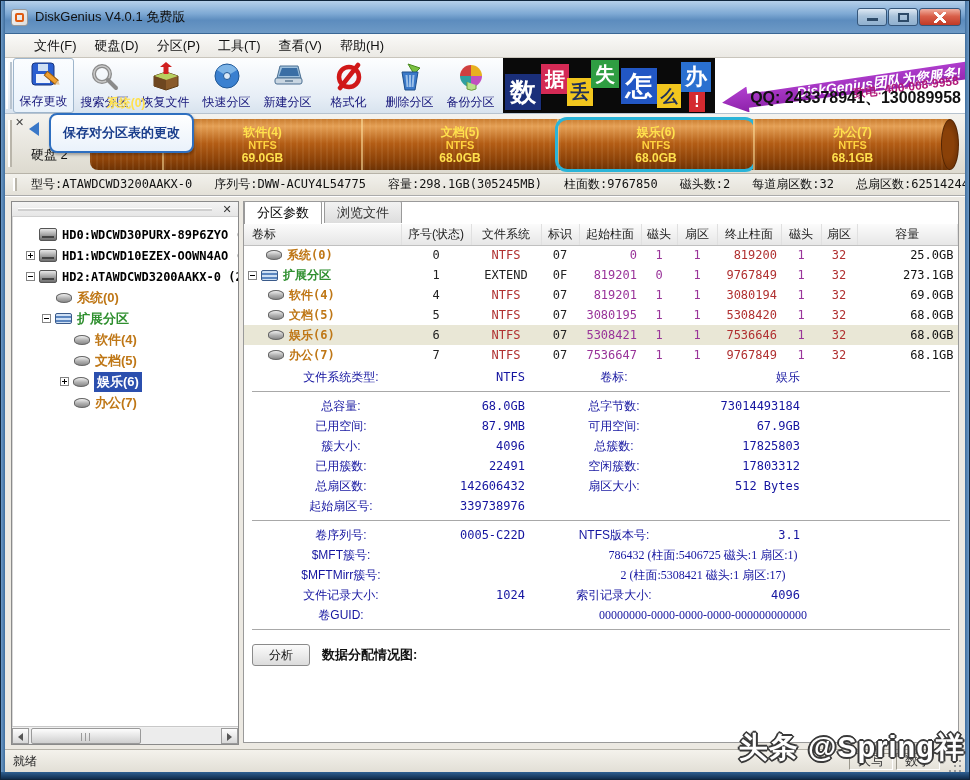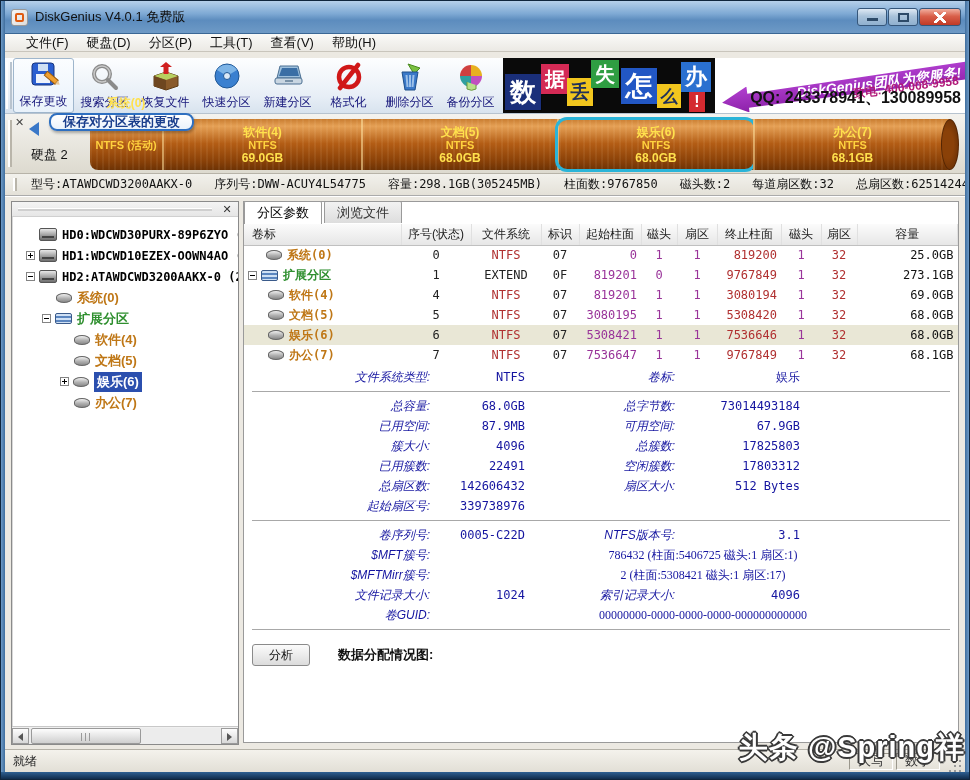--- a/index.html
+++ b/index.html
@@ -26,23 +26,23 @@
     background:linear-gradient(180deg,#dfe9f4,#a9c2da 45%,#8fb0cf); }
   .winbtn.close { width:42px; background:linear-gradient(180deg,#f2b0a0,#d9604a 45%,#c03a28); }
   .glyph-min { position:absolute; left:9px; bottom:4px; width:11px; height:3px; background:#2d4a68; }
   .glyph-max { position:absolute; left:9px; top:4px; width:11px; height:9px; border:2px solid #2d4a68; }
   .glyph-close { position:absolute; left:14px; top:3px; width:12px; height:11px;
     background:
       linear-gradient(45deg, transparent 42%, #fff 42%, #fff 58%, transparent 58%),
       linear-gradient(-45deg, transparent 42%, #fff 42%, #fff 58%, transparent 58%); }
 
   
-  #menubar { position:absolute; left:4px; right:4px; top:33px; height:18px;
+  #menubar { position:absolute; left:4px; right:4px; top:33px; height:24px;
     background:linear-gradient(180deg,#fafaf8,#ebe9e4); border-bottom:1px solid #c9c5bc;
-    display:flex; align-items:center; padding-left:12px; }
+    display:flex; align-items:center; padding-left:20px; }
   .menu-item { font-size:13px; color:#111; padding:3px 9px; cursor:default; }
 
   
   #toolbar { position:absolute; left:4px; right:4px; top:57px; height:56px;
     background:linear-gradient(180deg,#fdfeff,#e7eef6 70%,#d8e3ee);
     border-bottom:1px solid #b7c3cf; display:flex; align-items:stretch; }
   #toolbar-grip { width:6px; margin:4px 1px; border-left:2px solid #fff; border-right:2px solid #b9c4cf; }
   .tbtn { width:61px; display:flex; flex-direction:column; align-items:center; justify-content:flex-end;
     padding:3px 0 2px; border-radius:3px; }
   .tbtn.hl { background:linear-gradient(180deg,#fbfdff,#e9f2fb); border:1px solid #9fb6cc; }
@@ -88,21 +88,21 @@
   .pseg .pl1 { font-size:12px; font-weight:bold; color:#ffe14d; line-height:14px; white-space:nowrap; }
   .pseg .pl2 { font-size:11px; font-weight:bold; color:#ffd23e; line-height:12px; }
   .pseg .pl3 { font-size:12px; font-weight:bold; color:#ffe14d; line-height:14px; }
   .pseg.sel::after { content:""; position:absolute; inset:-2px -4px; border:3px solid #2ab4d8;
     border-radius:12px; pointer-events:none; }
   #bar-cap { position:absolute; right:-9px; top:0; width:18px; height:51px; border-radius:50%;
     background:radial-gradient(ellipse at 35% 50%, #8a4108 40%, #5e2a04 100%);
     border:1px solid rgba(60,25,0,.6); }
 
   
-  #tooltip { position:absolute; left:48px; top:112px; height:18px; z-index:60;
+  #tooltip { position:absolute; left:48px; top:112px; height:40px; z-index:60;
     background:linear-gradient(180deg,#ffffff,#eaf2fb); border:2px solid #2e6fc0; border-radius:8px;
     display:flex; align-items:center; padding:0 12px; box-shadow:1px 2px 3px rgba(0,0,0,.3); }
   #tooltip span { font-size:13px; font-weight:bold; color:#1a3e8c; white-space:nowrap; }
 
   
   #infobar { position:absolute; left:4px; right:4px; top:173px; height:23px;
     background:linear-gradient(180deg,#f2f1ec,#e4e1d8); border-bottom:2px groove #fff;
     display:flex; align-items:center; padding-left:26px; }
   #infobar .ib-grip { position:absolute; left:8px; top:4px; bottom:4px; width:4px;
     border-left:2px solid #fff; border-right:2px solid #b9b5aa; }
@@ -181,30 +181,30 @@
   .ind1 { width:18px; flex:none; } .ind2 { width:20px; flex:none; }
   td.v-no, td.v-id, td.v-h1, td.v-s1, td.v-h2, td.v-s2, td.v-fs { text-align:center; }
   td.v-sc, td.v-ec { text-align:right; padding-right:10px; }
   td.v-cap { text-align:right; padding-right:18px; color:#111; }
   .clr-purple { color:#993399; } .clr-red { color:#b03030; } .clr-dark { color:#222; }
   .fs-ntfs { color:#b03030; } .fs-ext { color:#222; }
 
   
   #details { position:absolute; left:0; right:0; top:165px; font-size:12px; color:#1515a0; }
   .dgrid { display:grid; grid-template-columns:178px 95px 150px 125px 1fr; padding:2px 8px; }
-  .dgrid .dl { text-align:right;font-style:italic; } .dgrid .dv { text-align:right; font-family:"DejaVu Sans Mono",monospace; }
+  .dgrid .dl { text-align:center; } .dgrid .dv { text-align:right; font-family:"DejaVu Sans Mono",monospace; }
   .dgrid .dl2 { padding-left:28px; }
   .dgrid .dv-long { grid-column:2 / 6; text-align:center; padding-left:26px; font-family:Liberation Serif, serif; }
   .dsep { border-top:1px solid #a8a8a8; margin:4px 8px 4px 8px; }
   .drow { line-height:16px; }
   #analyze-row { display:flex; align-items:center; margin:14px 0 0 8px; }
   #analyze-btn { width:58px; height:22px; font-size:12px; color:#111; border:1px solid #8a8a8a;
     border-radius:3px; background:linear-gradient(180deg,#fbfbfb,#dcdcdc); display:flex;
     align-items:center; justify-content:center; }
-  #analyze-caption { font-size:13px; font-weight:bold; color:#111; margin-left:28px; }
+  #analyze-caption { font-size:13px; font-weight:bold; color:#111; margin-left:12px; }
 
   
   #statusbar { position:absolute; left:4px; right:4px; bottom:7px; height:23px;
     background:linear-gradient(180deg,#f4f2ec,#e2dfd6); border-top:1px solid #b5b2a8;
     display:flex; align-items:center; font-size:12px; color:#222; }
   #status-left { padding-left:8px; flex:1; }
   .status-cell { height:17px; padding:0 8px; margin-right:3px; display:flex; align-items:center;
     border:1px solid; border-color:#9a978c #fff #fff #9a978c; font-size:13px; color:#333; }
   #grip { width:14px; height:14px; margin:0 2px 0 6px; align-self:flex-end;
     background:

